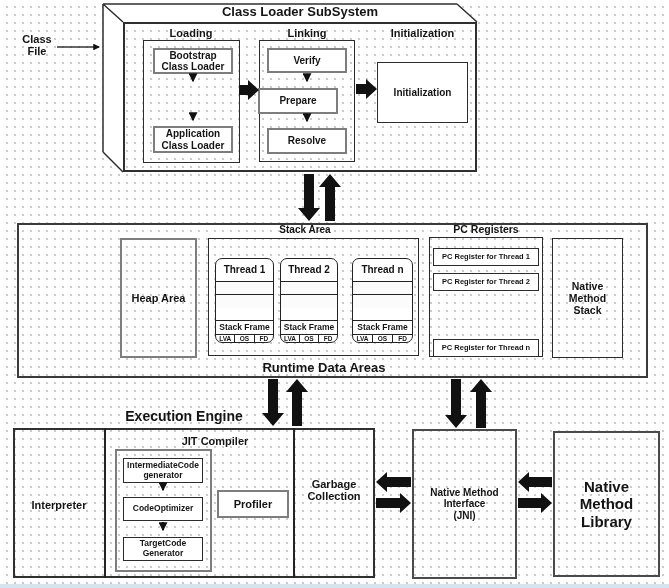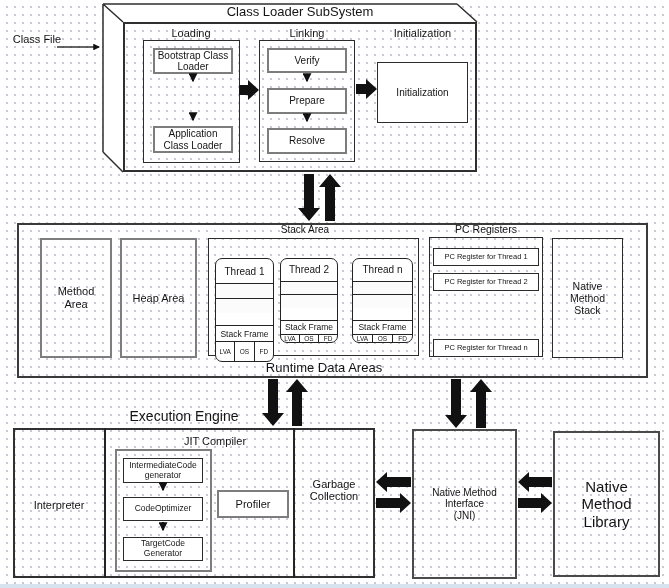--- a/index.html
+++ b/index.html
@@ -1,18 +1,18 @@
 <!DOCTYPE html>
 <html><head>
 <meta charset="utf-8">
 <style>
   html,body{margin:0;padding:0;background:#fff;}
   .canvas{
     position:relative;width:669px;height:588px;overflow:hidden;
-    font-family:"Liberation Sans",sans-serif;font-weight:400;color:#141414;
+    font-family:"Liberation Sans",sans-serif;font-weight:700;color:#141414;
     background:#fff;
     background-image:radial-gradient(circle,rgba(150,160,180,.55) 1px,transparent 1.3px);
     background-size:8px 8px;background-position:3px 3px;
   }
   .abs{position:absolute;box-sizing:border-box;}
   .box{position:absolute;box-sizing:border-box;display:flex;align-items:center;justify-content:center;
        text-align:center;line-height:1.15;}
   .white{background:#fff;}
   .b-black1{border:1px solid #2b2b2b;}
   .b-black2{border:2px solid #303030;}
@@ -47,36 +47,35 @@
   <div class="lbl" style="left:12px;top:33px;width:50px;font-size:11px;z-index:2">Class File</div>
 
   <div class="box abs b-black1" style="left:143px;top:40px;width:97px;height:123px;z-index:1"></div>
   <div class="lbl" style="left:146px;top:27px;width:90px;font-size:11px;z-index:2">Loading</div>
   <div class="box b-gray2 white" style="left:153px;top:48px;width:80px;height:26px;font-size:10px;z-index:2">Bootstrap Class Loader</div>
   <div class="box b-gray2 white" style="left:153px;top:126px;width:80px;height:27px;font-size:10px;z-index:2">Application Class Loader</div>
 
   <div class="box abs b-black1" style="left:259px;top:40px;width:96px;height:122px;z-index:1"></div>
   <div class="lbl" style="left:262px;top:27px;width:90px;font-size:11px;z-index:2">Linking</div>
   <div class="box b-gray2 white" style="left:267px;top:48px;width:80px;height:25px;font-size:10px;z-index:2">Verify</div>
-  <div class="box b-gray2 white" style="left:267px;top:88px;width:80px;height:26px;font-size:10px;z-index:2">Prepare</div>
+  <div class="box b-gray2 white" style="left:258px;top:88px;width:80px;height:26px;font-size:10px;z-index:2">Prepare</div>
   <div class="box b-gray2 white" style="left:267px;top:128px;width:80px;height:26px;font-size:10px;z-index:2">Resolve</div>
 
   <div class="lbl" style="left:375px;top:27px;width:95px;font-size:11px;z-index:2">Initialization</div>
   <div class="box b-black1 white" style="left:377px;top:62px;width:91px;height:61px;font-size:10px;z-index:2">Initialization</div>
 
   <div class="box abs" style="left:17px;top:223px;width:631px;height:155px;border:2px solid #3a3a3a;z-index:1"></div>
   <div class="lbl" style="left:224px;top:361px;width:200px;font-size:13px;z-index:2">Runtime Data Areas</div>
 
-  <div class="box b-gray2" style="left:40px;top:238px;width:72px;height:120px;font-size:11px;padding:0 9px;z-index:2">Method Area</div>
   <div class="box b-gray2" style="left:120px;top:238px;width:77px;height:120px;font-size:11px;z-index:2">Heap Area</div>
 
   <div class="lbl" style="left:260px;top:224px;width:90px;font-size:10px;z-index:2">Stack Area</div>
   <div class="box abs b-black1" style="left:208px;top:238px;width:211px;height:118px;z-index:1"></div>
 
-  <div class="thread" style="left:215px;top:258px;width:59px;height:104px;z-index:2">
+  <div class="thread" style="left:215px;top:258px;width:59px;height:85px;z-index:2">
     <div class="t-name">Thread 1</div>
     <div class="t-row"></div>
     <div class="t-row"></div>
     <div class="t-frame">Stack Frame</div>
     <div class="t-cells">
       <div class="t-cell">LVA</div>
       <div class="t-cell">OS</div>
       <div class="t-cell">FD</div>
     </div>
   </div>

